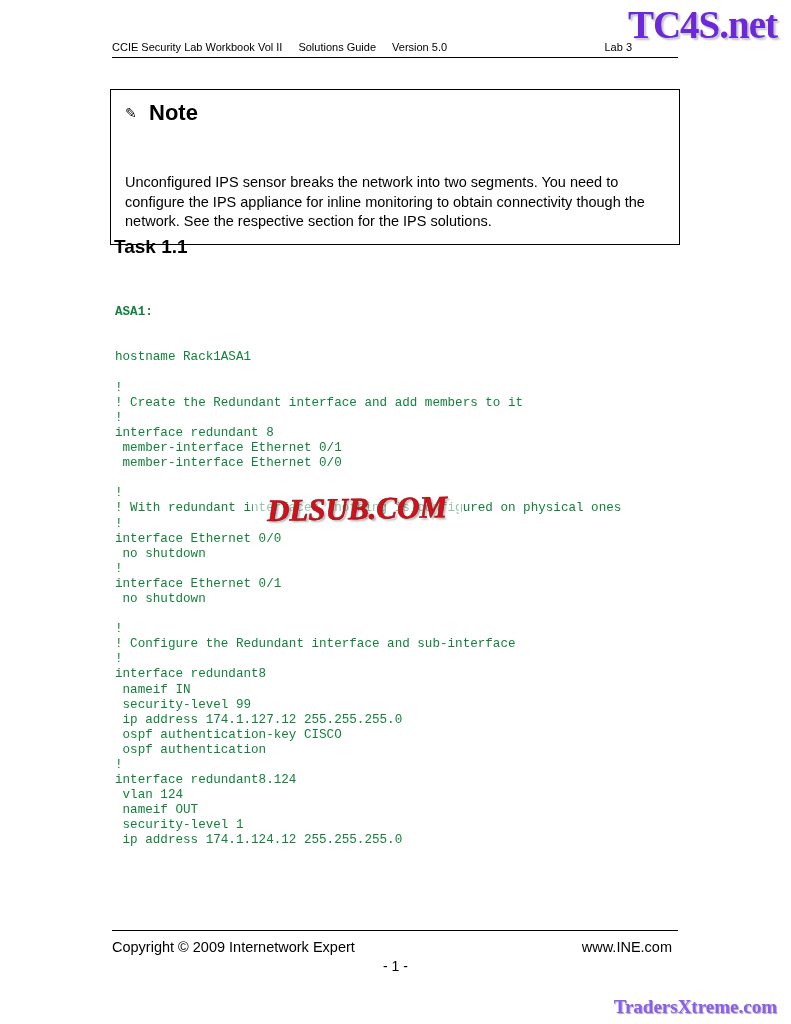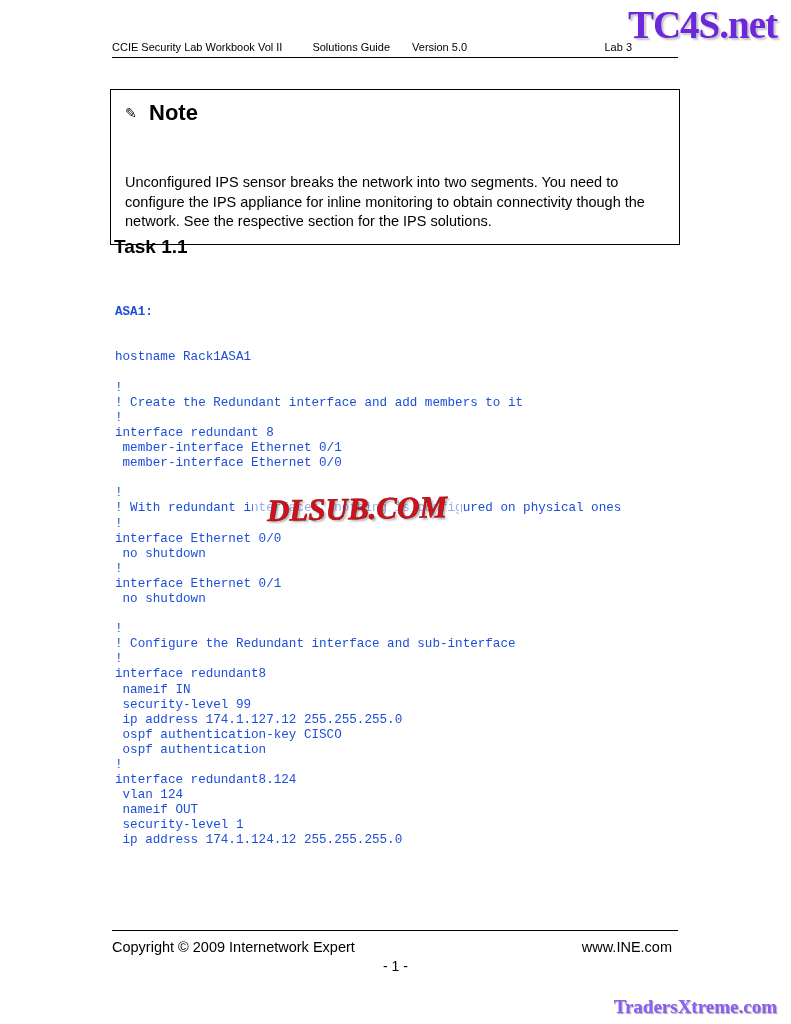--- a/index.html
+++ b/index.html
@@ -72,22 +72,22 @@
     left: 112px;
     top: 41px;
     width: 566px;
     font-size: 11px;
     padding-bottom: 4px;
     border-bottom: 1.5px solid #000;
     display: flex;
     align-items: baseline;
   }
   .header .h-title { white-space: nowrap; }
-  .header .h-sol  { margin-left: 30px; white-space: nowrap; }
-  .header .h-ver  { margin-left: 22px; white-space: nowrap; }
+  .header .h-sol  { margin-left: 16px; white-space: nowrap; }
+  .header .h-ver  { margin-left: 16px; white-space: nowrap; }
   .header .h-lab  { margin-left: auto; margin-right: 46px; white-space: nowrap; }
 
   
   .note-box {
     position: absolute;
     left: 110px;
     top: 89px;
     width: 570px;
     min-height: 125px;
     border: 1px solid #000;
@@ -131,21 +131,21 @@
 
   
   .code-block {
     position: absolute;
     left: 115px;
     top: 275px;
     width: 600px;
     font-family: "Liberation Mono", "DejaVu Sans Mono", monospace;
     font-size: 12.6px;
     line-height: 15.1px;
-    color: #1d4ed8;
+    color: #15803d;
     white-space: pre;
   }
   .code-block .lbl {
     font-weight: bold;
   }
   .code-block .blank { display: block; height: 15.1px; }
   .code-block .ln { display: block; }
 
   
   .footer {

